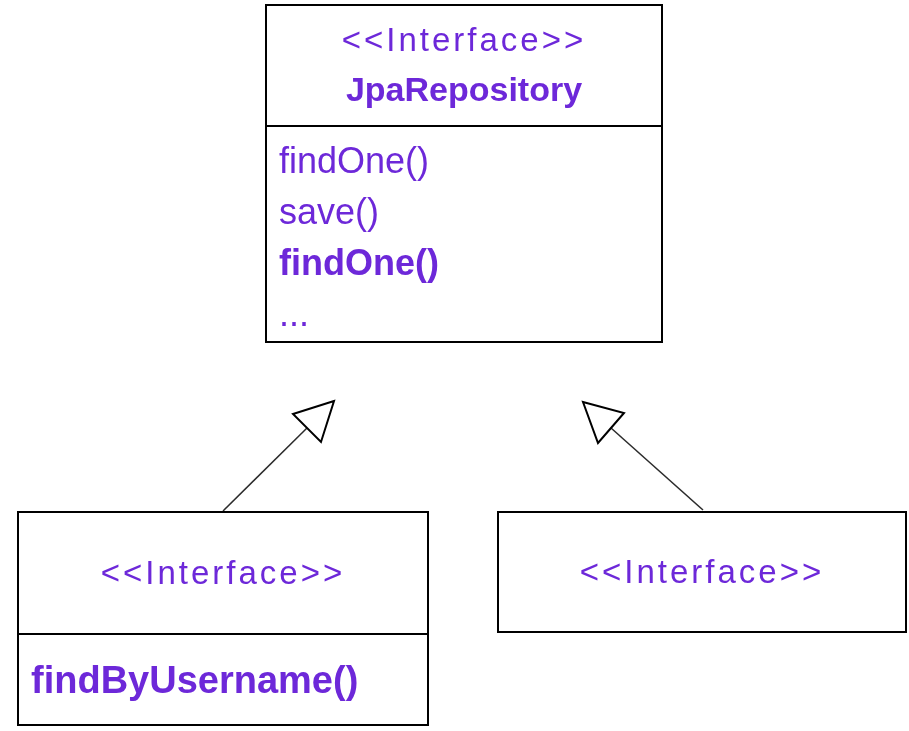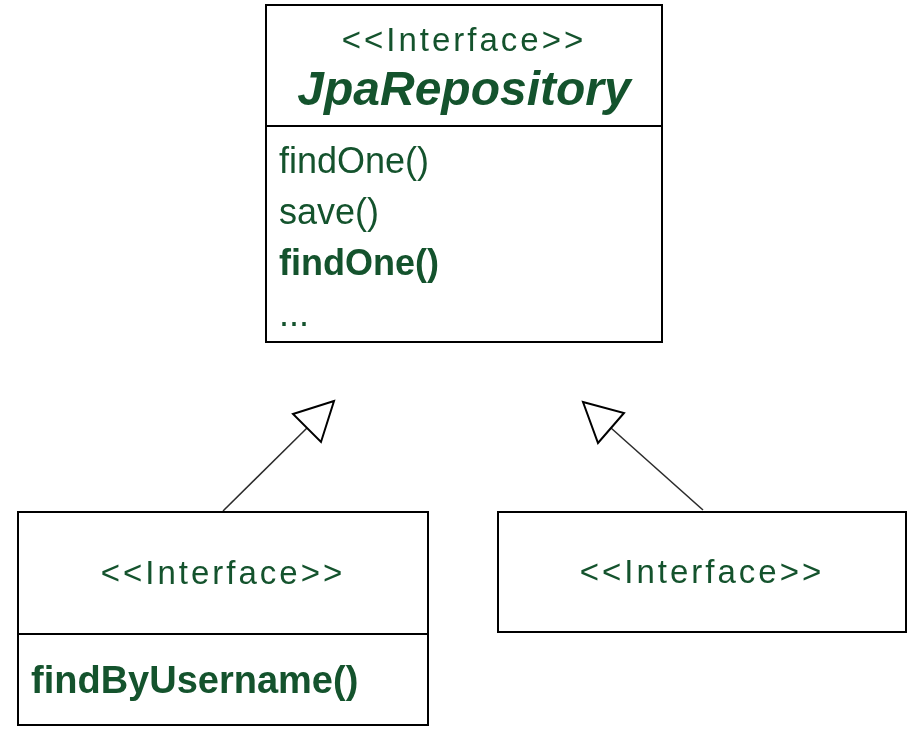--- a/index.html
+++ b/index.html
@@ -6,21 +6,21 @@
     margin: 0;
     padding: 0;
     background: #ffffff;
   }
   .canvas {
     position: relative;
     width: 909px;
     height: 731px;
     background: #ffffff;
     font-family: "Liberation Sans", sans-serif;
-    color: #14532d;
+    color: #6d28d9;
     overflow: hidden;
   }
   .edges-layer {
     position: absolute;
     left: 0;
     top: 0;
     width: 909px;
     height: 731px;
     pointer-events: none;
   }
@@ -52,25 +52,24 @@
     border-bottom: 2px solid #000000;
   }
   .stereotype {
     font-size: 33px;
     font-weight: 400;
     letter-spacing: 3px;
     line-height: 46px;
     white-space: nowrap;
   }
   .class-name {
-    font-size: 48px;
+    font-size: 34px;
     font-weight: 700;
     line-height: 52px;
     white-space: nowrap;
-    font-style: italic;
   }
   .uml-methods {
     padding: 8px 0 0 12px;
     box-sizing: border-box;
   }
   .method {
     font-size: 36px;
     font-weight: 400;
     line-height: 51px;
     white-space: nowrap;

